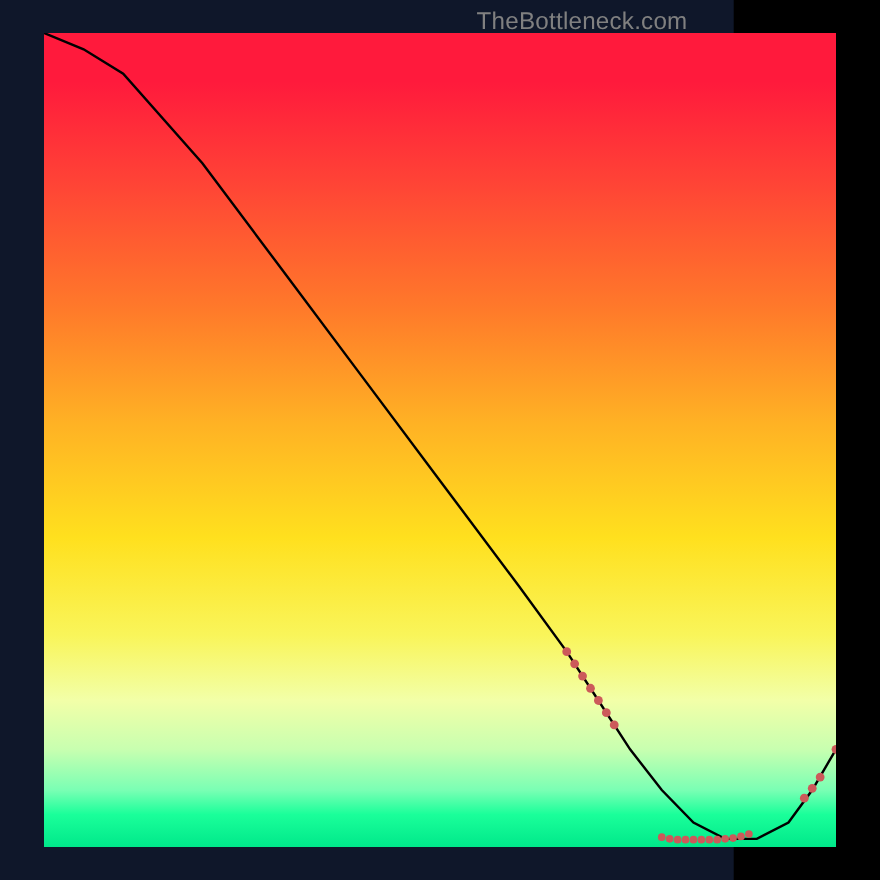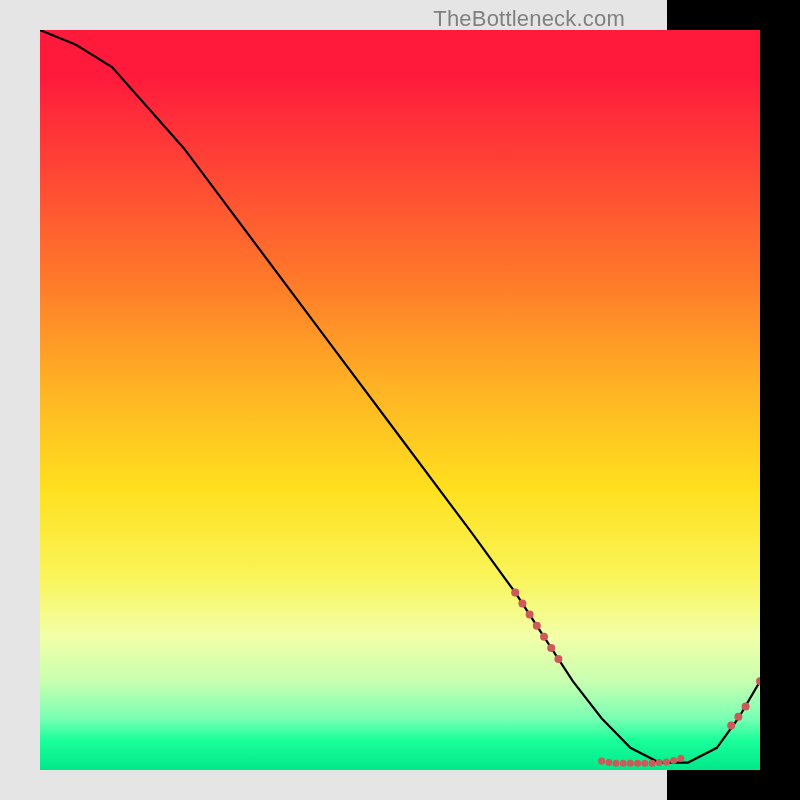--- a/index.html
+++ b/index.html
@@ -8,21 +8,21 @@
     width: 800px;
     height: 800px;
     background: #000;
     overflow: hidden;
     font-family: Arial, Helvetica, sans-serif;
   }
   .frame {
     position: relative;
     width: 667px;
     height: 800px;
-    background: #e5e5e5;
+    background: #0f172a;
   }
   .plot {
     position: absolute;
     left: 40px;
     top: 30px;
     width: 720px;
     height: 740px;
     
     background: linear-gradient(
       to bottom,

